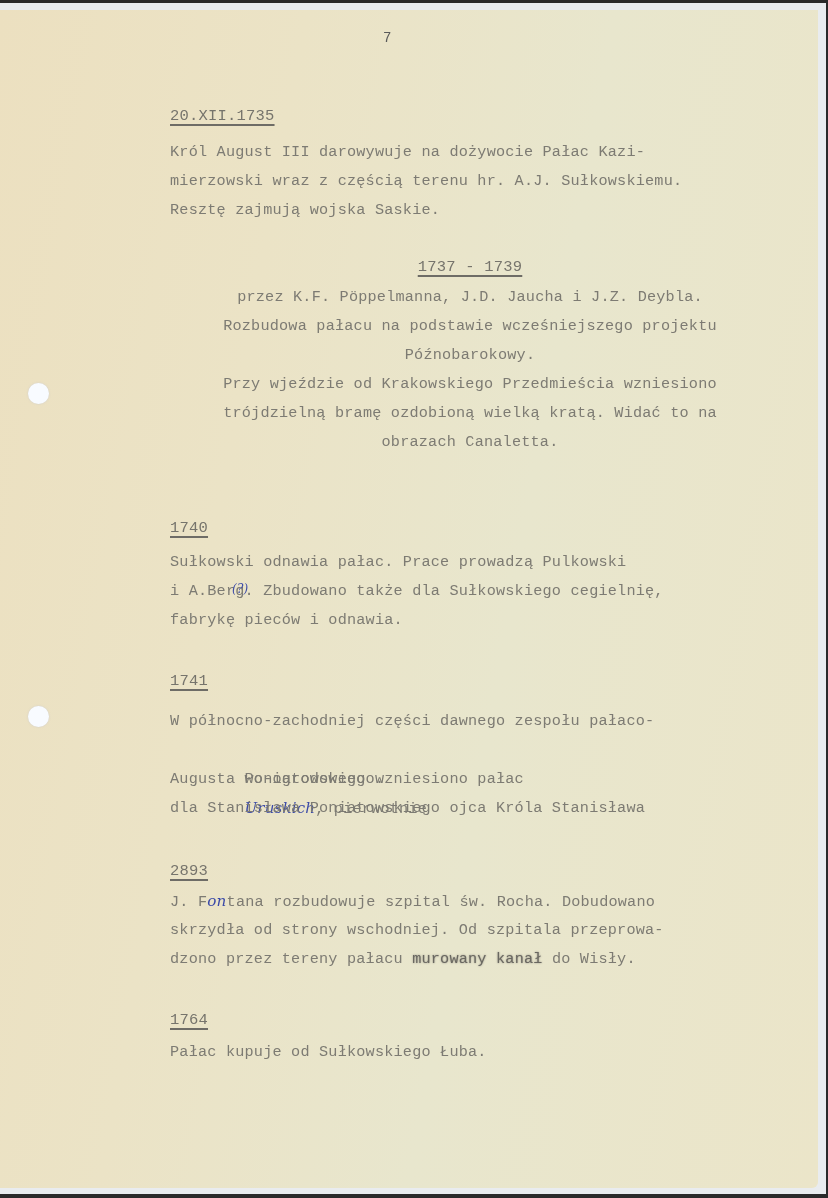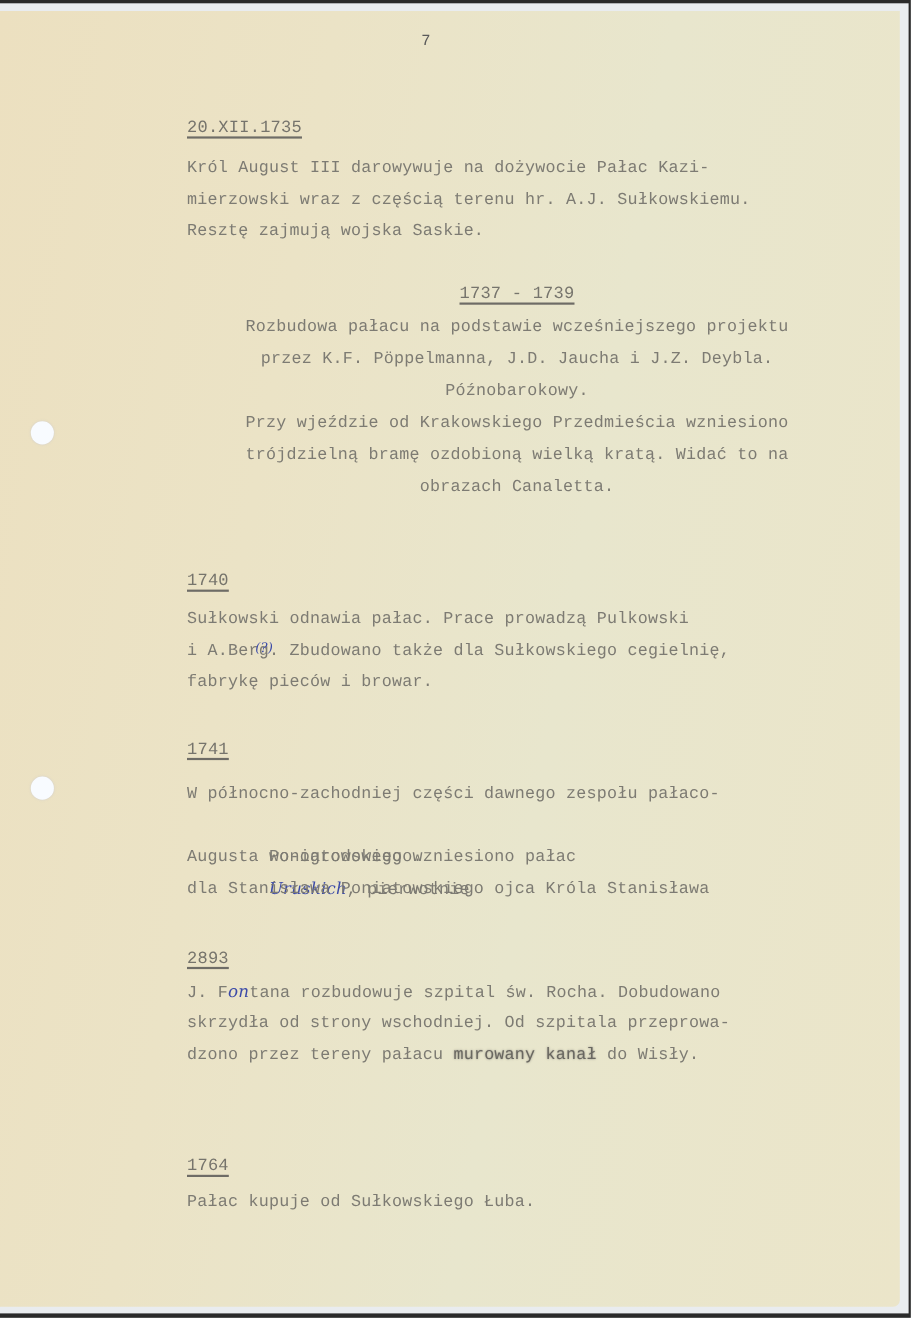--- a/index.html
+++ b/index.html
@@ -60,35 +60,35 @@
       <span class="date">20.XII.1735</span>
       <div style="height:13px"></div>
       <span class="line">Król August III darowywuje na dożywocie Pałac Kazi-</span>
       <span class="line">mierzowski wraz z częścią terenu hr. A.J. Sułkowskiemu.</span>
       <span class="line">Resztę zajmują wojska Saskie.</span>
     </div>
 
     <div class="entry" style="top:248px;text-align:center;">
       <span class="date">1737 - 1739</span>
       <div style="height:7px"></div>
+      <span class="line">przez K.F. Pöppelmanna, J.D. Jaucha i J.Z. Deybla.</span>
       <span class="line">Rozbudowa pałacu na podstawie wcześniejszego projektu</span>
-      <span class="line">przez K.F. Pöppelmanna, J.D. Jaucha i J.Z. Deybla.</span>
       <span class="line">Późnobarokowy.</span>
       <span class="line">Przy wjeździe od Krakowskiego Przedmieścia wzniesiono</span>
       <span class="line">trójdzielną bramę ozdobioną wielką kratą. Widać to na</span>
       <span class="line">obrazach Canaletta.</span>
     </div>
 
     <div class="entry" style="top:509px;">
       <span class="date">1740</span>
       <div style="height:11px"></div>
       <span class="line">Sułkowski odnawia pałac. Prace prowadzą Pulkowski</span>
       <span class="hand hand-small" style="left:62px; top:63px;">(?)</span>
       <span class="line">i A.Berg. Zbudowano także dla Sułkowskiego cegielnię,</span>
-      <span class="line">fabrykę pieców i browar.</span>
+      <span class="line">fabrykę pieców i odnawia.</span>
     </div>
 
     <div class="entry" style="top:662px;">
       <span class="date">1741</span>
       <div style="height:17px"></div>
       <span class="line">W północno-zachodniej części dawnego zespołu pałaco-</span>
       <span class="line">
         <span>wo-ogrodowego wzniesiono pałac</span>
         <span class="hand" style="font-size:15px;text-align:center;">Uruskich</span><span>, pierwotnie</span>
       </span>
@@ -97,20 +97,20 @@
     </div>
 
     <div class="entry" style="top:852px;">
       <span class="date">2893</span>
       <div style="height:7px"></div>
       <span class="line"><span>J. F</span><span class="hand">on</span><span>tana rozbudowuje szpital św. Rocha. Dobudowano</span></span>
       <span class="line">skrzydła od strony wschodniej. Od szpitala przeprowa-</span>
       <span class="line"><span>dzono przez tereny pałacu </span><span class="smudge">murowany kanał</span><span> do Wisły.</span></span>
     </div>
 
-    <div class="entry" style="top:1041px;">
+    <div class="entry" style="top:1001px;">
       <span class="date">1764</span>
       <div style="height:9px"></div>
       <span class="line">Pałac kupuje od Sułkowskiego Łuba.</span>
     </div>
 
   </div>
 </div>
 
 </body></html>

